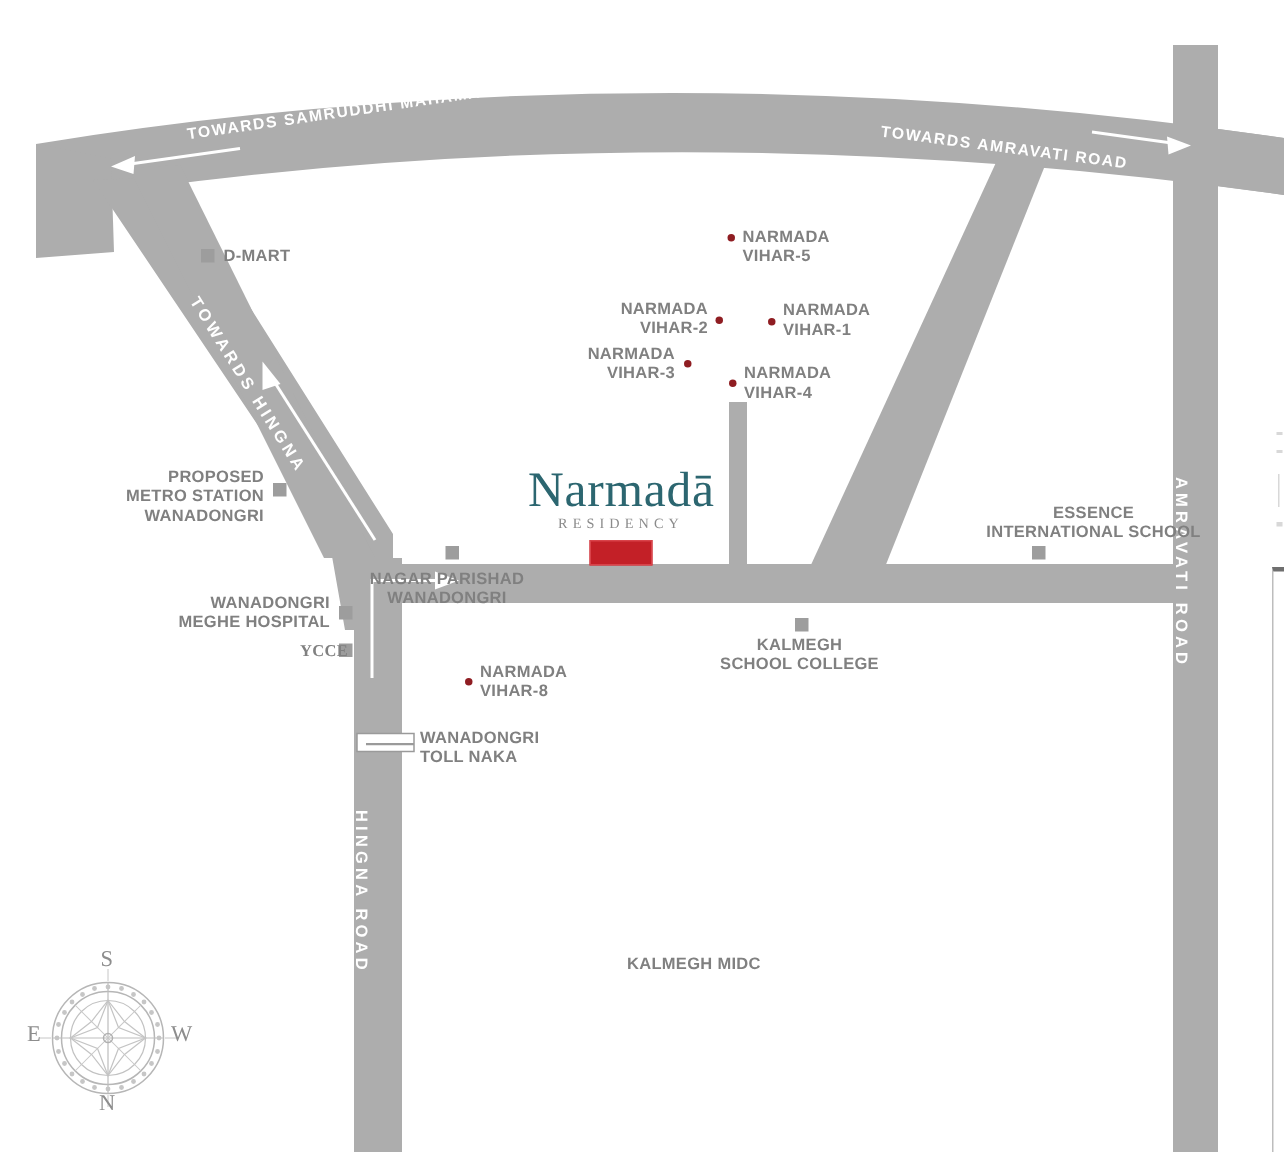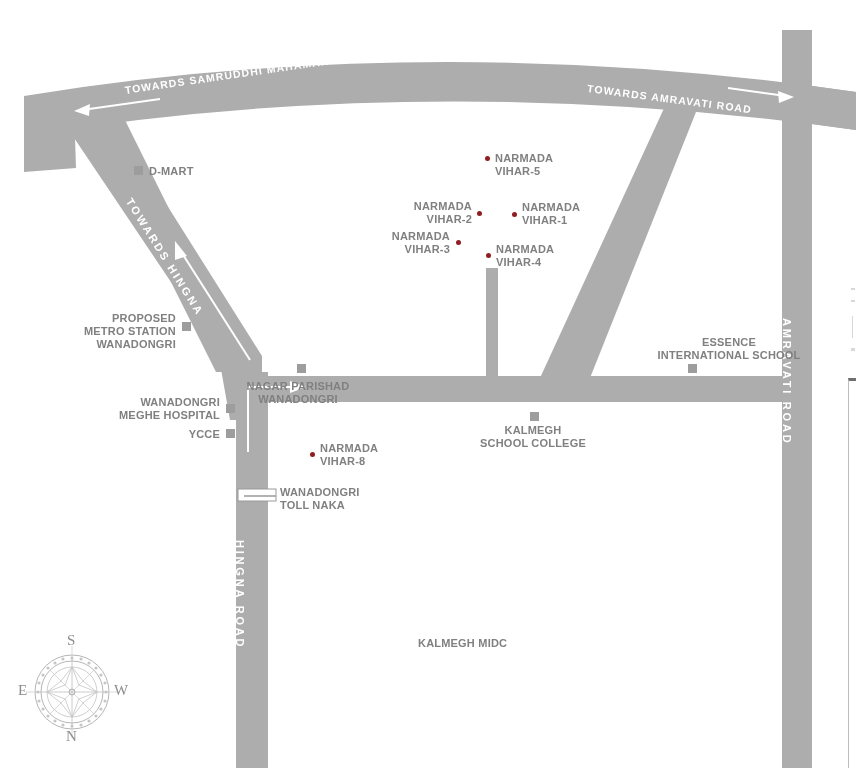--- a/index.html
+++ b/index.html
@@ -253,21 +253,21 @@
 
   <div class="sq-marker" style="left:297px; top:364px;"></div>
   <div class="label center" style="left:246px; top:336px; width:104px;margin-top:44px;">NAGAR PARISHAD
 WANADONGRI</div>
 
   <div class="sq-marker" style="left:226px; top:404px;"></div>
   <div class="label right" style="left:68px; top:396px; width:152px;">WANADONGRI
 MEGHE HOSPITAL</div>
 
   <div class="sq-marker" style="left:226px; top:429px;"></div>
-  <div class="label right" style="left:140px; top:428px; width:80px;">YCCE</div>
+  <div class="label right" style="left:152px; top:428px; width:80px;font-family:Liberation Serif, serif;">YCCE</div>
 
   <div class="sq-marker" style="left:688px; top:364px;"></div>
   <div class="label center" style="left:656px; top:336px; width:146px;">ESSENCE
 INTERNATIONAL SCHOOL</div>
 
   <div class="sq-marker" style="left:530px; top:412px;"></div>
   <div class="label center" style="left:466px; top:424px; width:134px;">KALMEGH
 SCHOOL COLLEGE</div>
 
   <div class="label left" style="left:280px; top:486px;">WANADONGRI
@@ -292,20 +292,25 @@
 VIHAR-3</div>
 
   <div class="dot-marker" style="left:486px; top:253px;"></div>
   <div class="label left" style="left:496px; top:243px;">NARMADA
 VIHAR-4</div>
 
   <div class="dot-marker" style="left:310px; top:452px;"></div>
   <div class="label left" style="left:320px; top:442px;">NARMADA
 VIHAR-8</div>
 
+  <div id="logo-block">
+    <div id="logo-word">Narmadā</div>
+    <div id="logo-sub">RESIDENCY</div>
+    <div id="logo-chip"></div>
+  </div>
 
   <div id="compass">
     <span class="compass-letter" style="left:51px; top:4px;">S</span>
     <span class="compass-letter" style="left:50px; top:100px;">N</span>
     <span class="compass-letter" style="left:2px; top:54px;">E</span>
     <span class="compass-letter" style="left:98px; top:54px;">W</span>
   </div>
 
   <div class="edge-sliver" style="left:851px; top:288px; width:4px; height:2px;"></div>
   <div class="edge-sliver" style="left:851px; top:300px; width:4px; height:2px;"></div>

